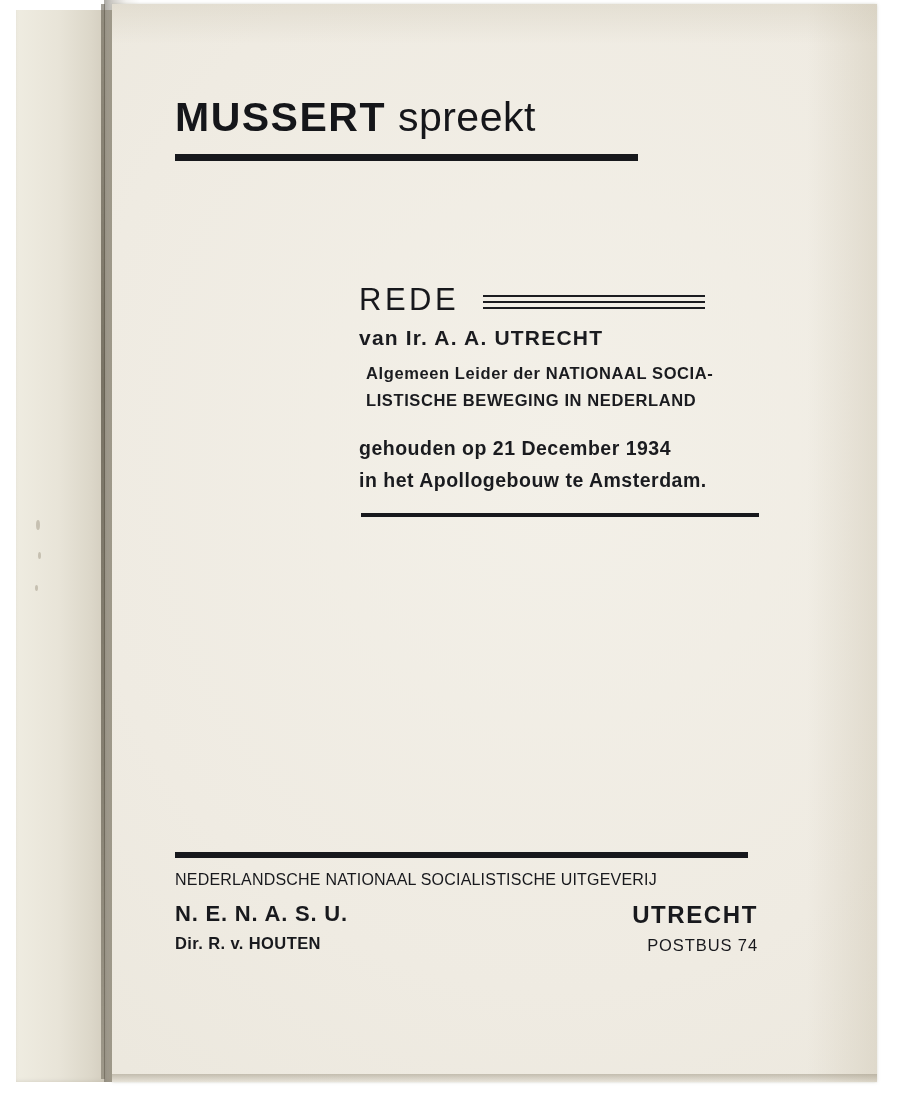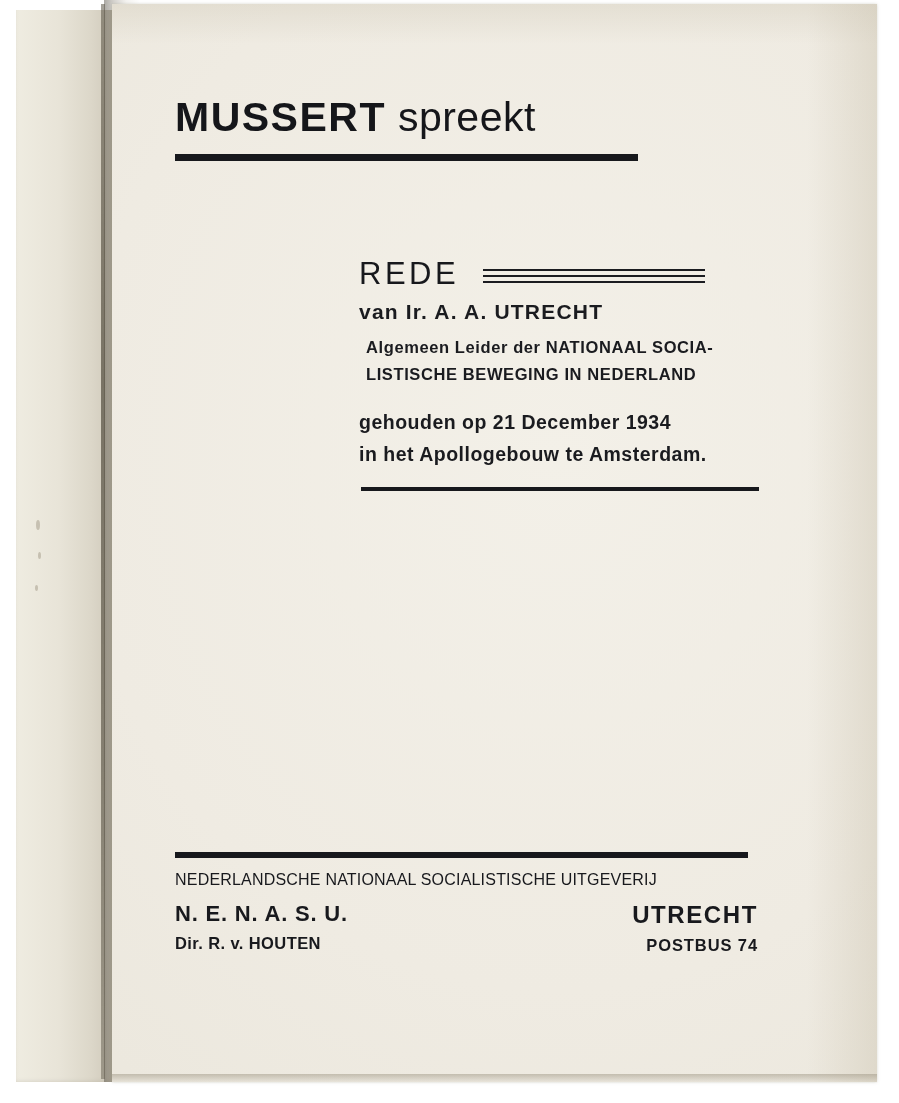--- a/index.html
+++ b/index.html
@@ -143,21 +143,21 @@
     margin-top: 13px;
     width: 463px;
     height: 7px;
     background: #17181c;
   }
 
   
   .rede-block {
     position: absolute;
     left: 247px;
-    top: 250px;
+    top: 276px;
     width: 420px;
   }
   .rede-row {
     display: flex;
     align-items: center;
     height: 40px;
   }
   .rede-word {
     font-size: 31px;
     font-weight: normal;
@@ -260,21 +260,21 @@
   .imprint-right .city {
     font-size: 24px;
     font-weight: bold;
     letter-spacing: 1.6px;
     color: #18191d;
     white-space: nowrap;
   }
   .imprint-right .pobox {
     margin-top: 7px;
     font-size: 16.5px;
-    font-weight: bold;
+    font-weight: normal;
     letter-spacing: 0.9px;
     color: #18191d;
     white-space: nowrap;
   }
 
   
   .page-bottom-shadow {
     position: absolute;
     left: 112px;
     top: 1074px;

